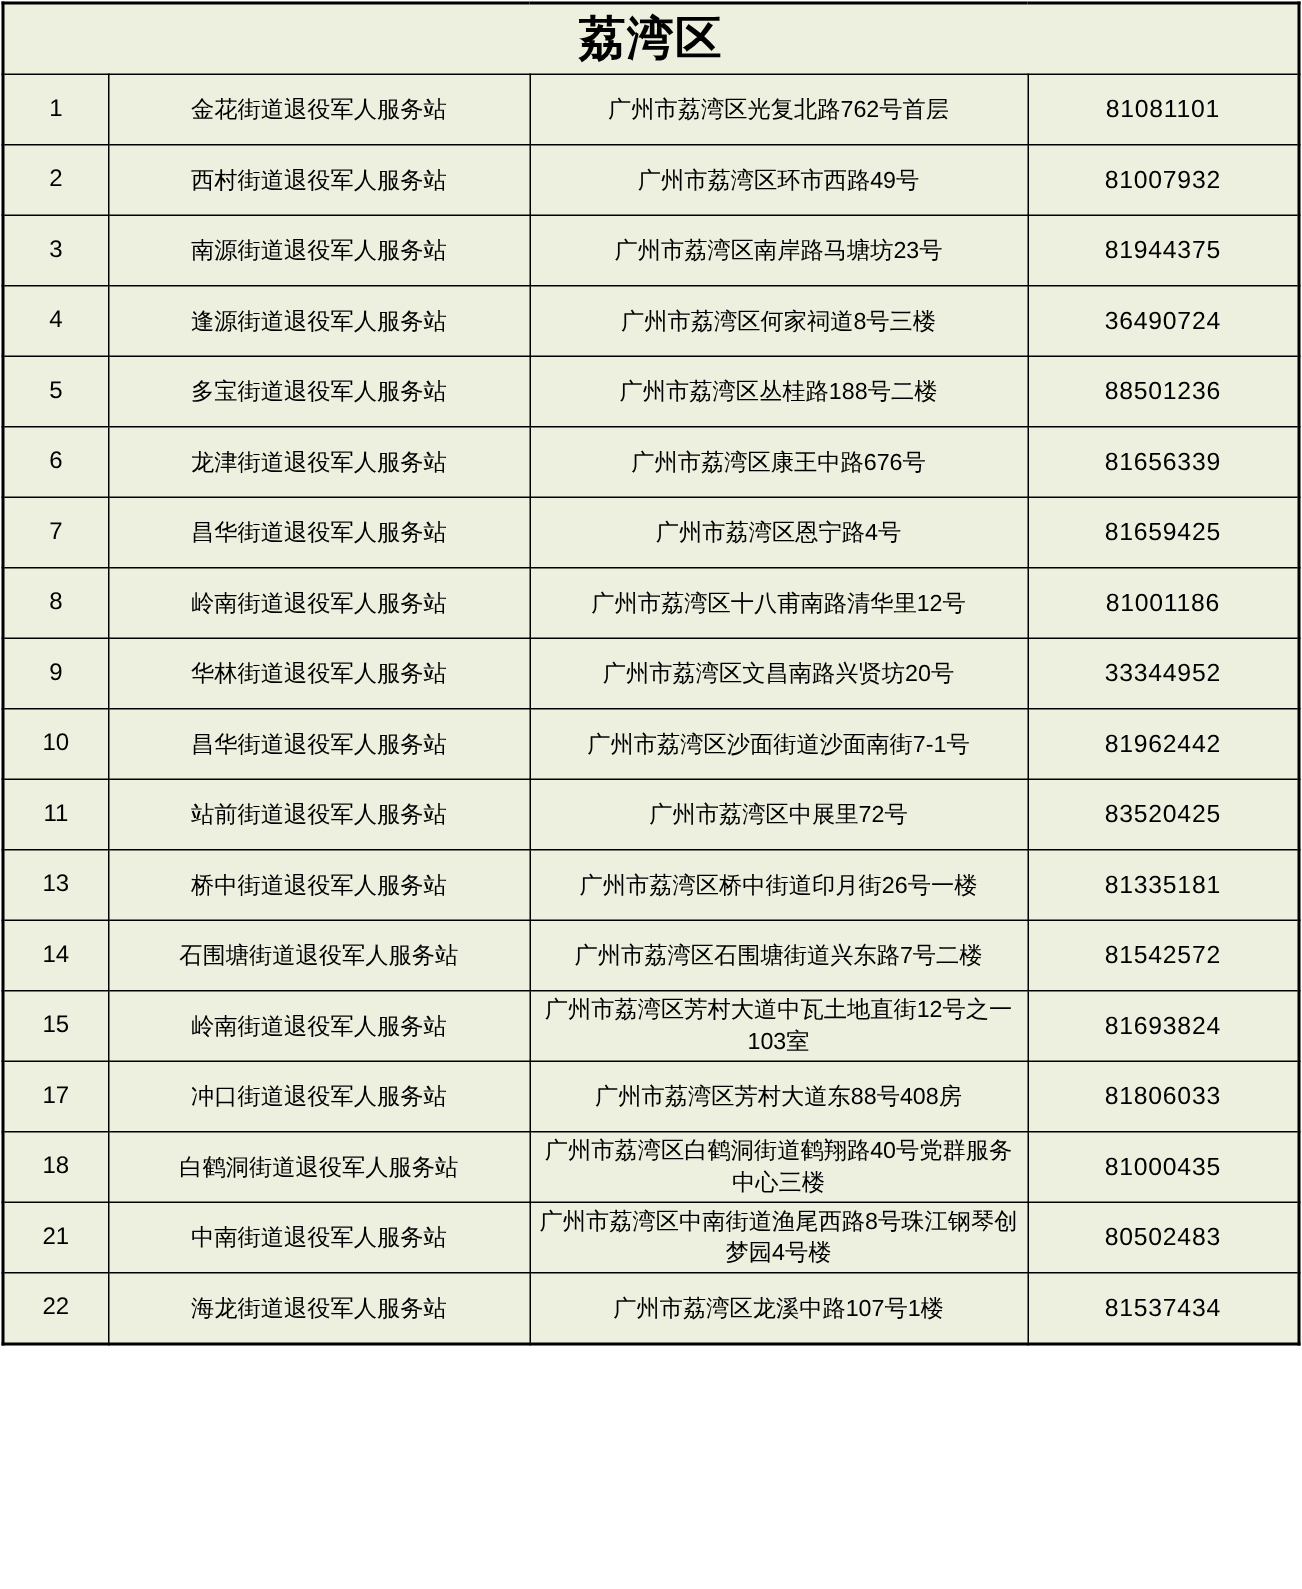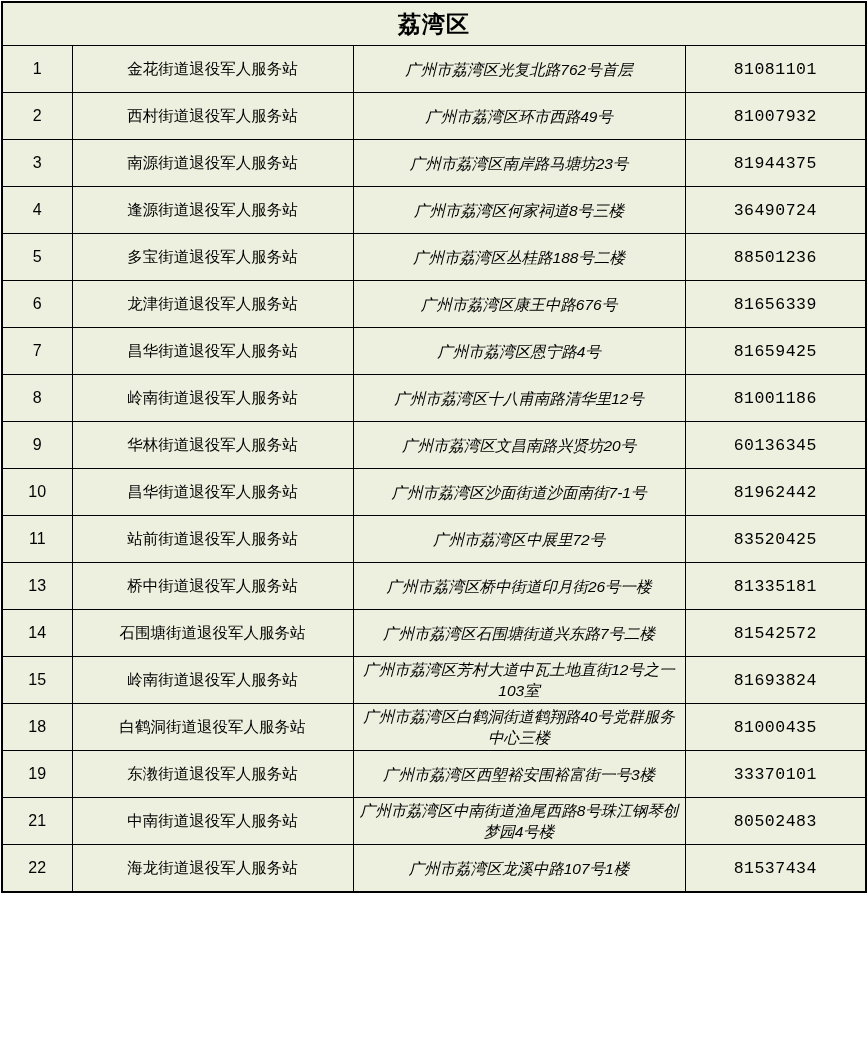--- a/index.html
+++ b/index.html
@@ -25,42 +25,40 @@
   table.station-table td {
     border: 1px solid #000000;
     text-align: center;
     vertical-align: middle;
     color: #000000;
     padding: 2px 6px;
     overflow: hidden;
   }
   th.district-title {
     height: 38px;
-    font-size: 23px;
+    font-size: 31px;
     font-weight: bold;
     letter-spacing: 1px;
     margin-top: 41px;
   }
   td.c-no {
     font-size: 16px;
     height: 42px;
   }
   td.c-name {
     font-size: 15.5px;
     font-family: Liberation Serif, serif;
   }
   td.c-addr {
     font-size: 15.5px;
     line-height: 21px;
-    font-style: italic;
   }
   td.c-phone {
     font-size: 16.5px;
     letter-spacing: 0.5px;
-    font-family: Liberation Mono, monospace;
   }
 </style>
 </head>
 <body>
 
 <table class="station-table">
   <colgroup>
     <col style="width:70px">
     <col style="width:281px">
     <col style="width:332px">
@@ -117,21 +115,21 @@
     <tr>
       <td class="c-no">8</td>
       <td class="c-name">岭南街道退役军人服务站</td>
       <td class="c-addr">广州市荔湾区十八甫南路清华里12号</td>
       <td class="c-phone">81001186</td>
     </tr>
     <tr>
       <td class="c-no">9</td>
       <td class="c-name">华林街道退役军人服务站</td>
       <td class="c-addr">广州市荔湾区文昌南路兴贤坊20号</td>
-      <td class="c-phone">60136345</td>
+      <td class="c-phone">33344952</td>
     </tr>
     <tr>
       <td class="c-no">10</td>
       <td class="c-name">昌华街道退役军人服务站</td>
       <td class="c-addr">广州市荔湾区沙面街道沙面南街7-1号</td>
       <td class="c-phone">81962442</td>
     </tr>
     <tr>
       <td class="c-no">11</td>
       <td class="c-name">站前街道退役军人服务站</td>
@@ -150,30 +148,30 @@
       <td class="c-addr">广州市荔湾区石围塘街道兴东路7号二楼</td>
       <td class="c-phone">81542572</td>
     </tr>
     <tr>
       <td class="c-no">15</td>
       <td class="c-name">岭南街道退役军人服务站</td>
       <td class="c-addr">广州市荔湾区芳村大道中瓦土地直街12号之一103室</td>
       <td class="c-phone">81693824</td>
     </tr>
     <tr>
+      <td class="c-no">17</td>
+      <td class="c-name">冲口街道退役军人服务站</td>
+      <td class="c-addr">广州市荔湾区芳村大道东88号408房</td>
+      <td class="c-phone">81806033</td>
+    </tr>
+    <tr>
       <td class="c-no">18</td>
       <td class="c-name">白鹤洞街道退役军人服务站</td>
       <td class="c-addr">广州市荔湾区白鹤洞街道鹤翔路40号党群服务中心三楼</td>
       <td class="c-phone">81000435</td>
-    </tr>
-    <tr>
-      <td class="c-no">19</td>
-      <td class="c-name">东漖街道退役军人服务站</td>
-      <td class="c-addr">广州市荔湾区西塱裕安围裕富街一号3楼</td>
-      <td class="c-phone">33370101</td>
     </tr>
     <tr>
       <td class="c-no">21</td>
       <td class="c-name">中南街道退役军人服务站</td>
       <td class="c-addr">广州市荔湾区中南街道渔尾西路8号珠江钢琴创梦园4号楼</td>
       <td class="c-phone">80502483</td>
     </tr>
     <tr>
       <td class="c-no">22</td>
       <td class="c-name">海龙街道退役军人服务站</td>

